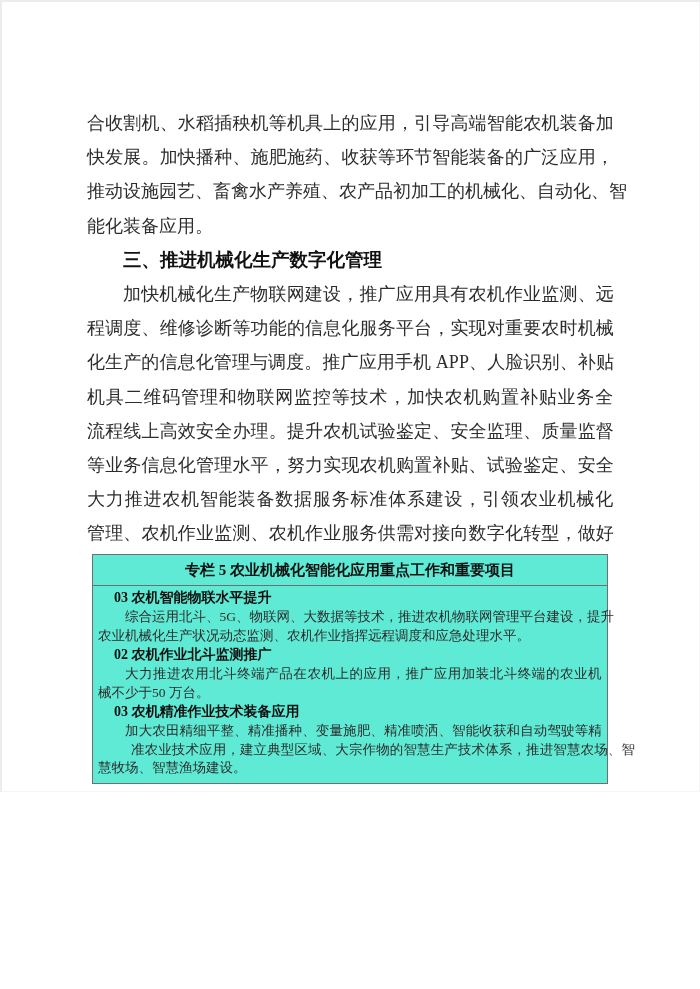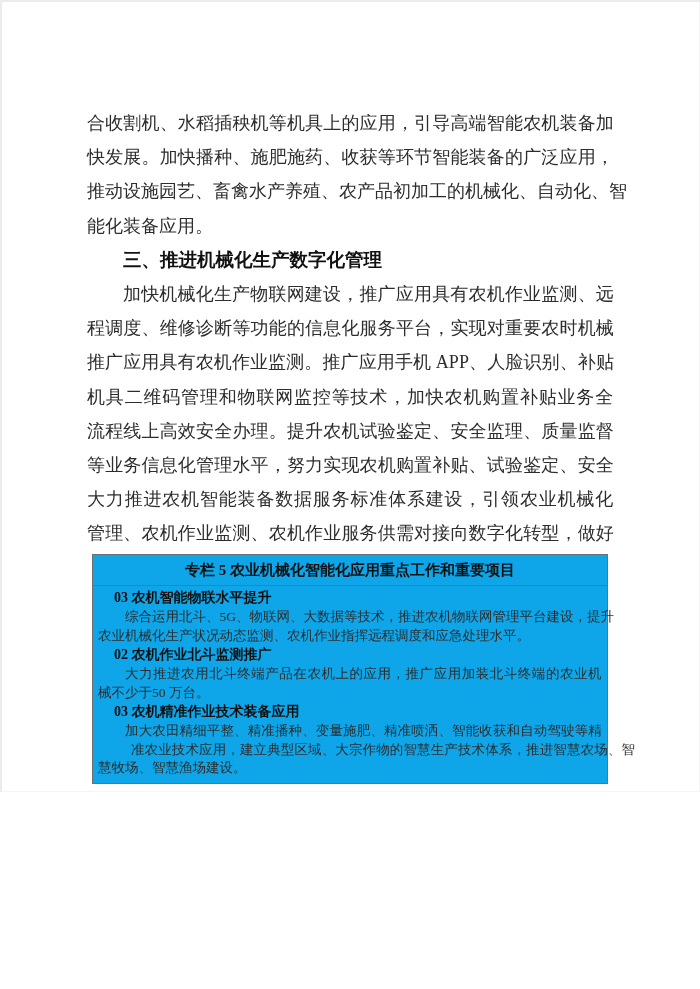--- a/index.html
+++ b/index.html
@@ -34,21 +34,21 @@
     font-weight: bold;
     text-indent: 36px;
     white-space: nowrap;
     color: #111111;
   }
   .feature-box {
     margin-top: 4px;
     margin-left: 5px;
     width: 504px;
     border: 1px solid #6f6f6f;
-    background: #0ea5e9;
+    background: #5eead4;
     padding: 0 5px;
   }
   .box-title {
     height: 30px;
     line-height: 30px;
     text-align: center;
     font-weight: bold;
     font-size: 15px;
     color: #111111;
     border-bottom: 1px solid #6f6f6f;
@@ -91,21 +91,21 @@
 
     <div class="line jline" style="letter-spacing: 0.172414px;">合收割机、水稻插秧机等机具上的应用，引导高端智能农机装备加</div>
     <div class="line jline" style="letter-spacing: 0.172414px;">快发展。加快播种、施肥施药、收获等环节智能装备的广泛应用，</div>
     <div class="line jline">推动设施园艺、畜禽水产养殖、农产品初加工的机械化、自动化、智</div>
     <div class="line">能化装备应用。</div>
 
     <div class="heading-line">三、推进机械化生产数字化管理</div>
 
     <div class="line jline indent" style="letter-spacing: 0.185185px;">加快机械化生产物联网建设，推广应用具有农机作业监测、远</div>
     <div class="line jline" style="letter-spacing: 0.172414px;">程调度、维修诊断等功能的信息化服务平台，实现对重要农时机械</div>
-    <div class="line jline" style="letter-spacing: 0.111895px;">推广应用具有农机作业监测。推广应用手机 APP、人脸识别、补贴</div>
+    <div class="line jline" style="letter-spacing: 0.111895px;">化生产的信息化管理与调度。推广应用手机 APP、人脸识别、补贴</div>
     <div class="line jline" style="letter-spacing: 0.821429px;">机具二维码管理和物联网监控等技术，加快农机购置补贴业务全</div>
     <div class="line jline" style="letter-spacing: 0.172414px;">流程线上高效安全办理。提升农机试验鉴定、安全监理、质量监督</div>
     <div class="line jline" style="letter-spacing: 0.172414px;">等业务信息化管理水平，努力实现农机购置补贴、试验鉴定、安全</div>
     <div class="line jline" style="letter-spacing: 0.821429px;">大力推进农机智能装备数据服务标准体系建设，引领农业机械化</div>
     <div class="line jline" style="letter-spacing: 0.172414px;">管理、农机作业监测、农机作业服务供需对接向数字化转型，做好</div>
 
     <div class="feature-box">
       <div class="box-title">专栏 5 农业机械化智能化应用重点工作和重要项目</div>
       <div class="box-body">
 

